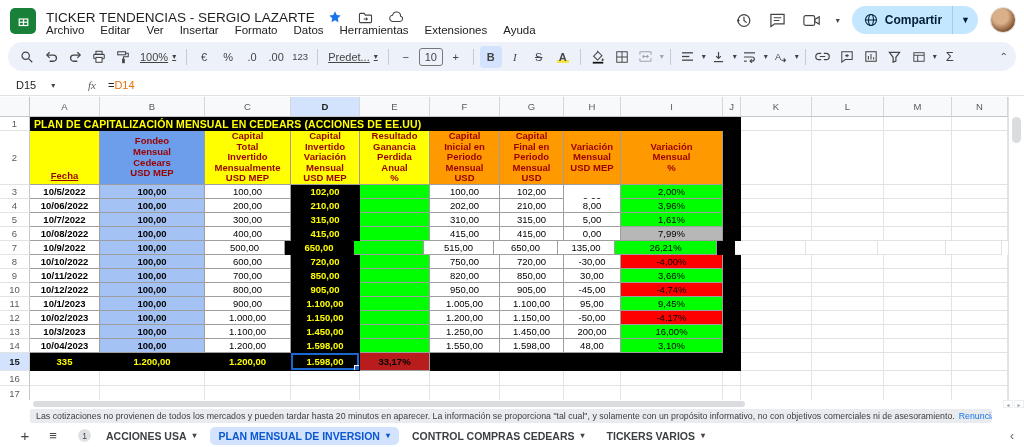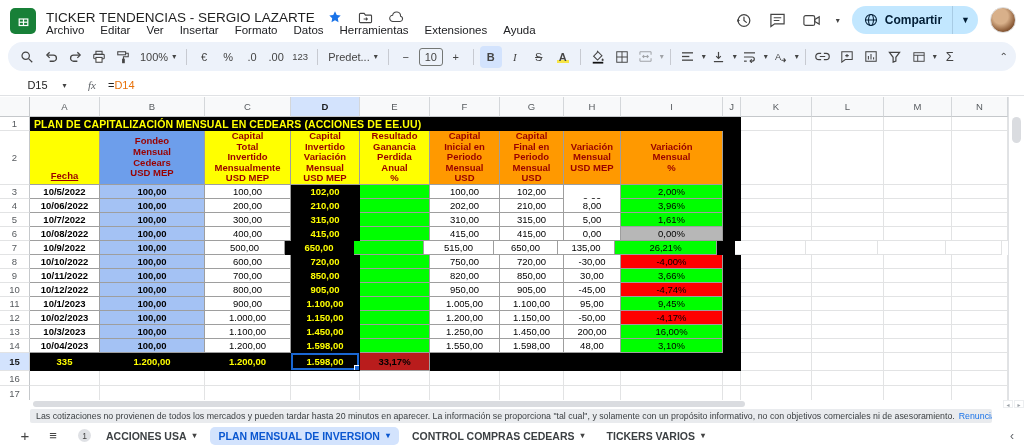--- a/index.html
+++ b/index.html
@@ -18,27 +18,27 @@
   #share-btn { display:flex; align-items:center; background:#c2e7ff; border-radius:16px; height:28px; overflow:hidden; }
   #share-main { display:flex; align-items:center; gap:6px; padding:0 10px 0 12px; font-size:12px; font-weight:bold; color:#001d35; border-right:1px solid #a8cbe4; height:100%; }
   #share-caret { padding:0 8px; font-size:9px; color:#001d35; }
   #avatar { width:26px; height:26px; border-radius:50%; background:radial-gradient(circle at 40% 35%, #d8b08a 0 35%, #8a5a36 70%, #5d3a20 100%); border:1px solid #ddd; }
   
   #toolbar { left:8px; top:42px; width:1008px; height:29px; background:#edf2fa; border-radius:15px; display:flex; align-items:center; padding:0 8px; gap:2px; }
   .tsep { width:1px; height:16px; background:#c7cad1; margin:0 4px; }
   .tbtn { display:flex; align-items:center; justify-content:center; min-width:22px; height:22px; border-radius:4px; font-size:11px; color:#444; }
   .tbtn.active { background:#d3e3fd; }
   .ttext { font-size:11px; color:#444; }
-  #zoom-box, #font-box { display:flex; align-items:center; gap:3px; padding:0 4px; font-size:11px; color:#444; }
+  #zoom-box, #font-box { display:flex; align-items:center; gap:3px; padding:0 4px; font-size:11px; color:#444;text-decoration:underline; }
   #size-box { width:24px; height:18px; border:1px solid #747775; border-radius:3px; font-size:11px; color:#444; display:flex; align-items:center; justify-content:center; background:#fff0; }
   .uline-y { box-shadow: inset 0 -3px 0 #f7e546; padding:0 2px; font-weight:bold; }
   #tb-collapse { margin-left:auto; font-size:10px; color:#444; }
   
   #fbar { left:0; top:75px; width:1024px; height:21px; border-bottom:1px solid #e0e2e5; display:flex; align-items:center; font-size:11px; color:#222; }
-  #name-box { width:78px; padding-left:16px; display:flex; align-items:center; gap:14px; color:#222;justify-content:center; }
+  #name-box { width:78px; padding-left:16px; display:flex; align-items:center; gap:14px; color:#222; }
   #fx-label { font-style:italic; color:#5f6368; font-family:"Liberation Serif", serif; margin:0 12px 0 10px; font-size:11px; }
   #formula .ref { color:#e8710a; }
   
   #grid { left:0; top:97px; width:1008px; height:303px; overflow:hidden; background:#fff; }
   .grow { display:flex; }
   .gut { width:30px; flex:none; display:flex; align-items:center; justify-content:center; font-size:9.5px; color:#575b5f; border-right:1px solid #c5c8cb; border-bottom:1px solid #e2e3e4; background:#fff; }
   .gut.selhdr { background:#d3e3fd; font-weight:bold; color:#1b1c1d; }
   .colcell { display:flex; align-items:center; justify-content:center; font-size:9.5px; color:#575b5f; background:#f8f9fa; border-right:1px solid #d4d7da; border-bottom:1px solid #c5c8cb; flex:none; }
   .colcell.selhdr { background:#d3e3fd; font-weight:bold; color:#1b1c1d; }
   #corner { width:30px; flex:none; background:#f8f9fa; border-right:1px solid #c5c8cb; border-bottom:1px solid #c5c8cb; }
@@ -433,21 +433,21 @@
       <div class="grow" style="height: 14px;">
         <div class="gut" style="height: 14px;">6</div>
         <div class="c tc bold" style="width: 70px; height: 14px;">10/08/2022</div>
         <div class="c tc bold" style="width: 105px; height: 14px; background: rgb(164, 194, 244);">100,00</div>
         <div class="c tc" style="width: 86px; height: 14px;">400,00</div>
         <div class="c blk bold" style="width: 69px; height: 14px;">415,00</div>
         <div class="c tc" style="width: 70px; height: 14px; background: rgb(0, 255, 0);"></div>
         <div class="c tc" style="width: 70px; height: 14px;">415,00</div>
         <div class="c tc" style="width: 64px; height: 14px;">415,00</div>
         <div class="c tc" style="width: 57px; height: 14px;">0,00</div>
-        <div class="c tc" style="width: 102px; height: 14px; background: rgb(183, 183, 183);">0,00%</div>
+        <div class="c tc" style="width: 102px; height: 14px; background: rgb(183, 183, 183);">7,99%</div>
         <div class="c blk" style="width: 18px; height: 14px;"></div>
         <div class="c ec" style="width: 71px; height: 14px;"></div>
         <div class="c ec" style="width: 72px; height: 14px;"></div>
         <div class="c ec" style="width: 68px; height: 14px;"></div>
         <div class="c ec" style="width: 56px; height: 14px;"></div>
       </div>
       <div class="grow" style="height: 14px;">
         <div class="gut" style="height: 14px;">7</div>
         <div class="c tc bold" style="width: 70px; height: 14px;">10/9/2022</div>
         <div class="c tc bold" style="width: 105px; height: 14px; background: rgb(164, 194, 244);">100,00</div>

